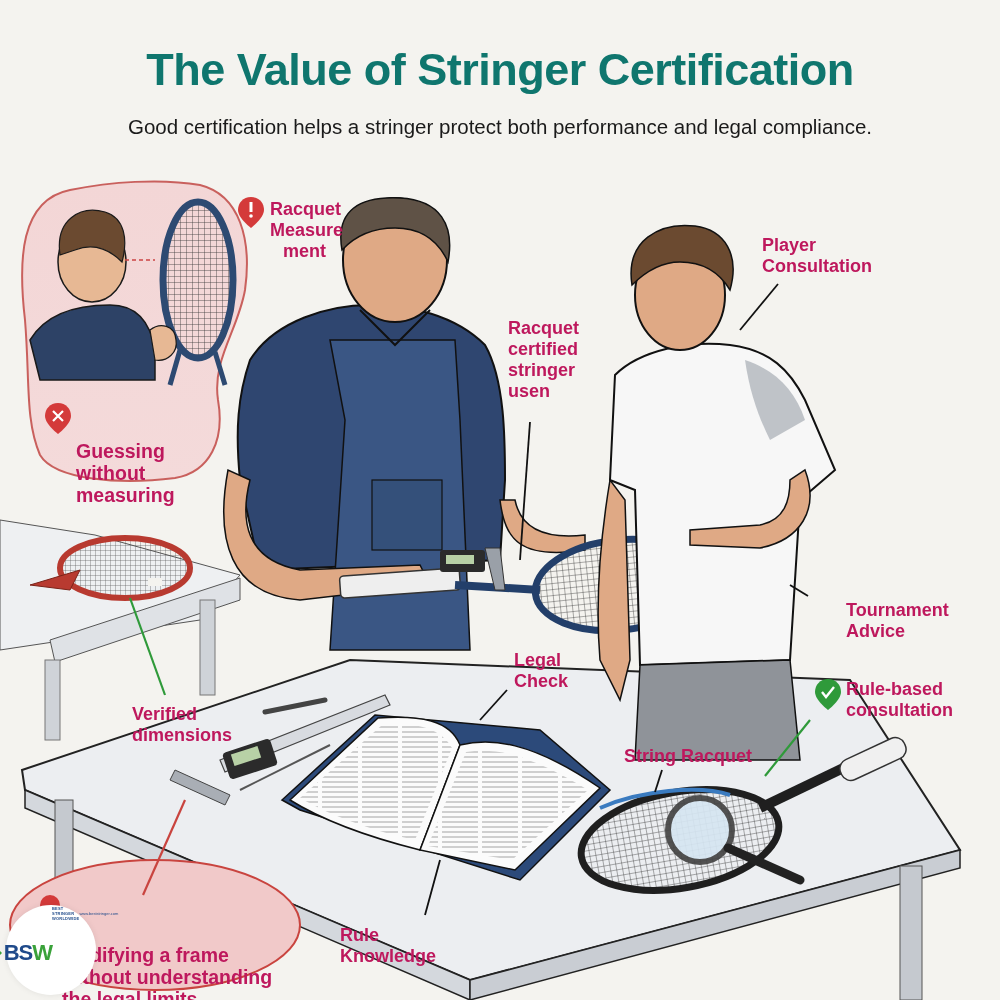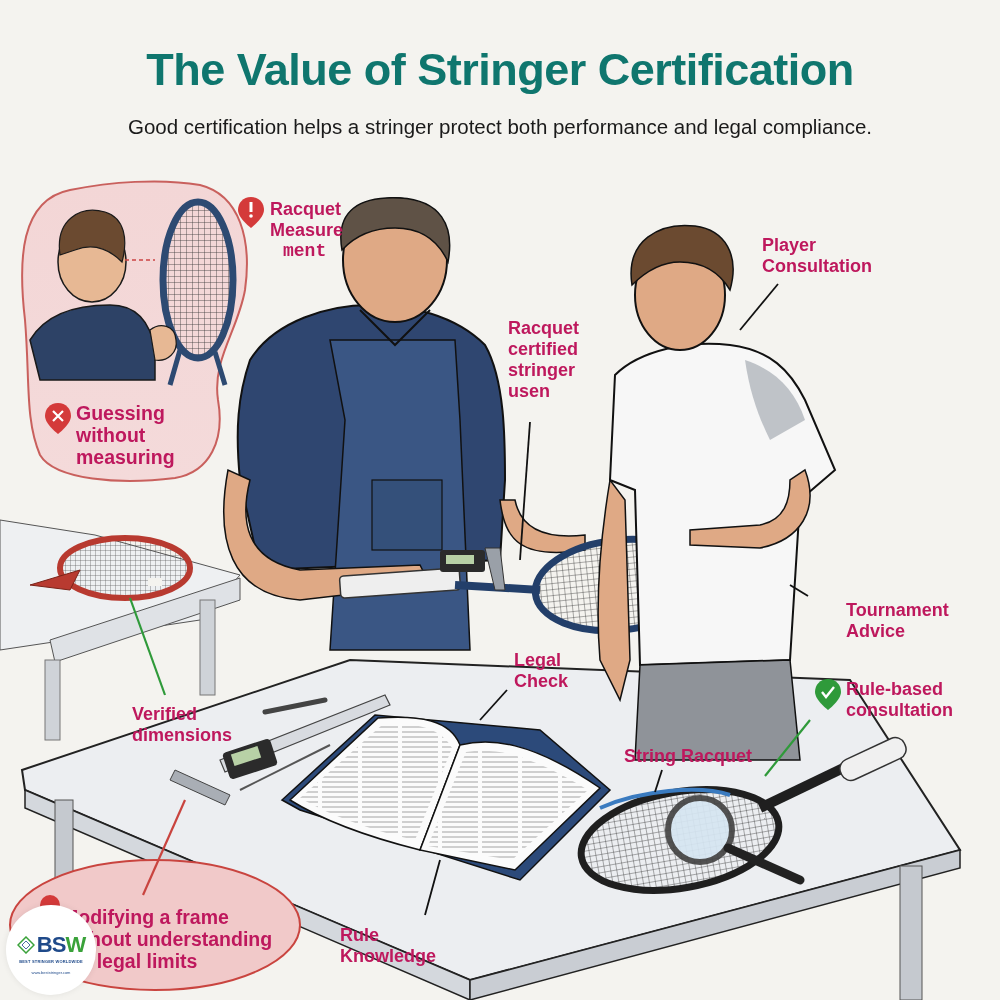--- a/index.html
+++ b/index.html
@@ -18,27 +18,27 @@
     }
     .subtitle {
       position: absolute; left: 0; right: 0; top: 115px;
       text-align: center; font-size: 20.5px; color: #1a1a1a;
     }
     .label {
       position: absolute; font-weight: 700; font-size: 18px; line-height: 21px;
       color: #be185d; text-align: left;
     }
     .label.center { text-align: left; }
-    .label.big { font-size: 19.5px; line-height: 22px; }
+    .label.big { font-size: 19.5px; line-height: 22px; margin-top: 38px; }
     .svg-layer { position: absolute; inset: 0; }
     .logo {
       position: absolute; left: 6px; top: 905px; width: 90px; height: 90px;
       border-radius: 50%; background: #fff;
       box-shadow: 0 0 6px rgba(0,0,0,0.08);
-      display: flex; flex-direction: column; align-items: center; justify-content: center;
+      display: flex; flex-direction: row; justify-content: center;
     }
     .logo-mark { display: flex; align-items: center; gap: 2px; margin-top: 6px; }
     .logo-text {
       font-weight: 900; font-size: 22px; letter-spacing: -1px;
       color: #1f4a8a;
     }
     .logo-text .w { color: #3aa23a; }
     .logo-tag { font-size: 4px; font-weight: 700; color: #1f4a8a; margin-top: 1px; letter-spacing: 0.2px; }
     .logo-url { font-size: 4px; color: #1f4a8a; margin-top: 6px; }
   </style>
@@ -184,21 +184,21 @@
       <path d="M822 692 L826 697 L834 687" stroke="#fff" stroke-width="2.4" fill="none"></path>
     </g>
   </svg>
 
   <h1 class="title">The Value of Stringer Certification</h1>
   <p class="subtitle">Good certification helps a stringer protect both performance and legal compliance.</p>
 
   <div class="label" style="left:270px; top:199px;">
     <div>Racquet</div>
     <div>Measure</div>
-    <div style="padding-left:13px;font-family:Liberation Mono, monospace;">ment</div>
+    <div style="padding-left:13px;">ment</div>
   </div>
 
   <div class="label big" style="left:76px; top:402px;">
     <div>Guessing</div>
     <div>without</div>
     <div>measuring</div>
   </div>
 
   <div class="label center" style="left:508px; top:318px; width:84px;">
     <div>Racquet</div>

